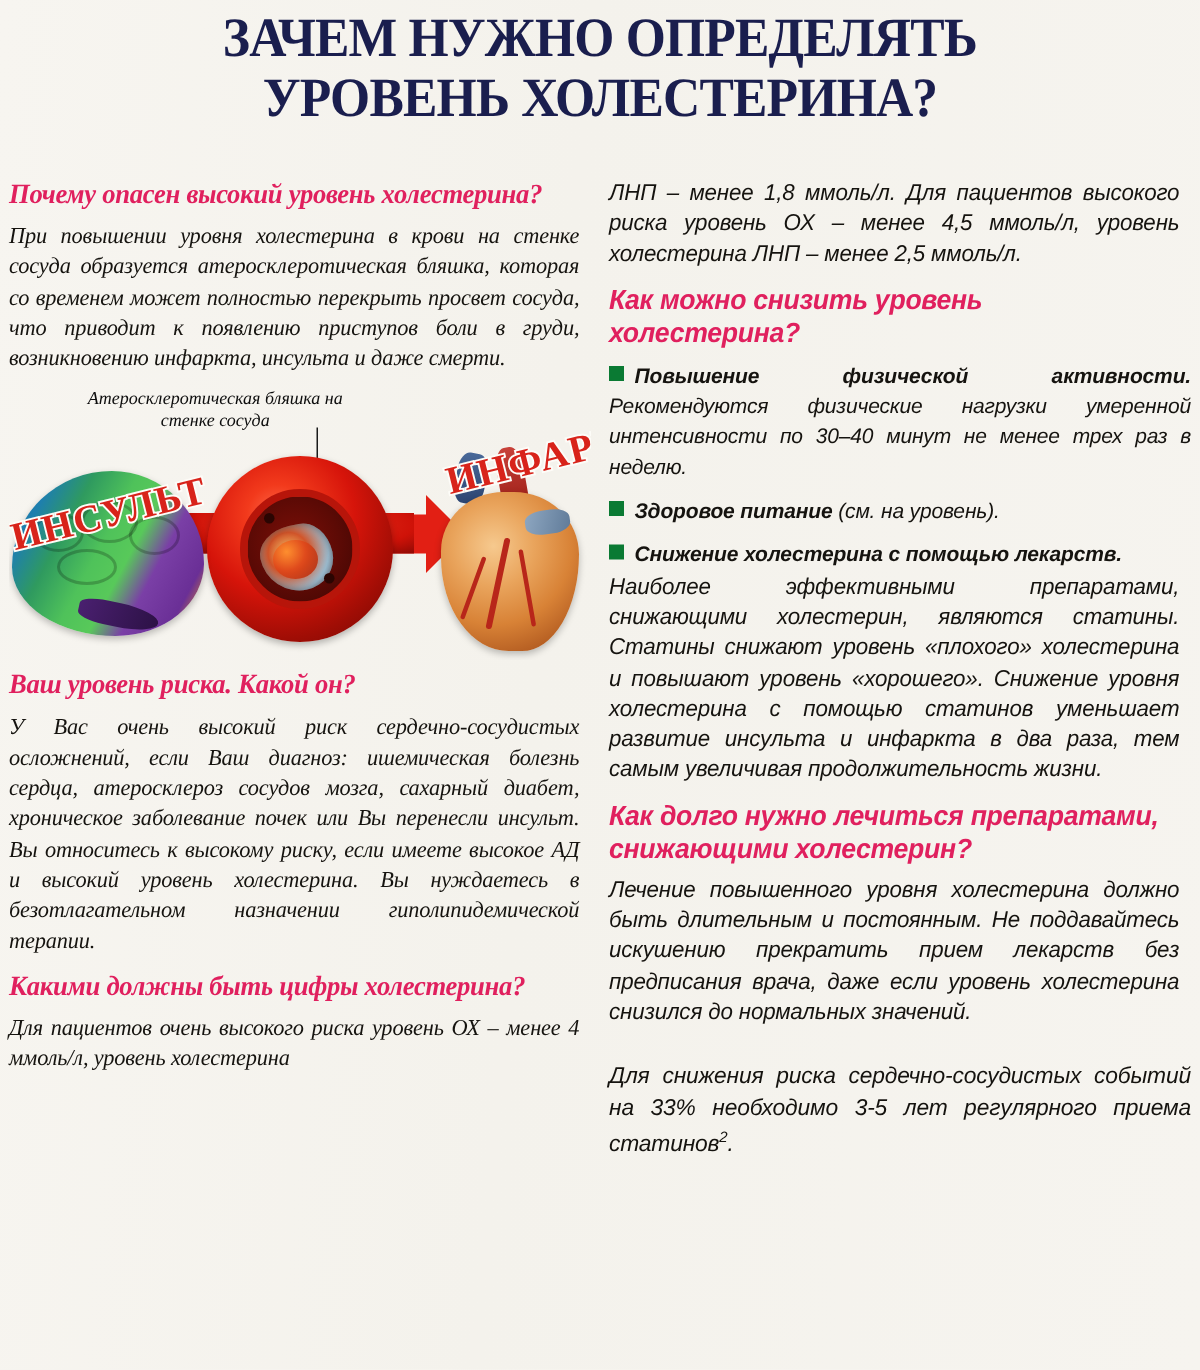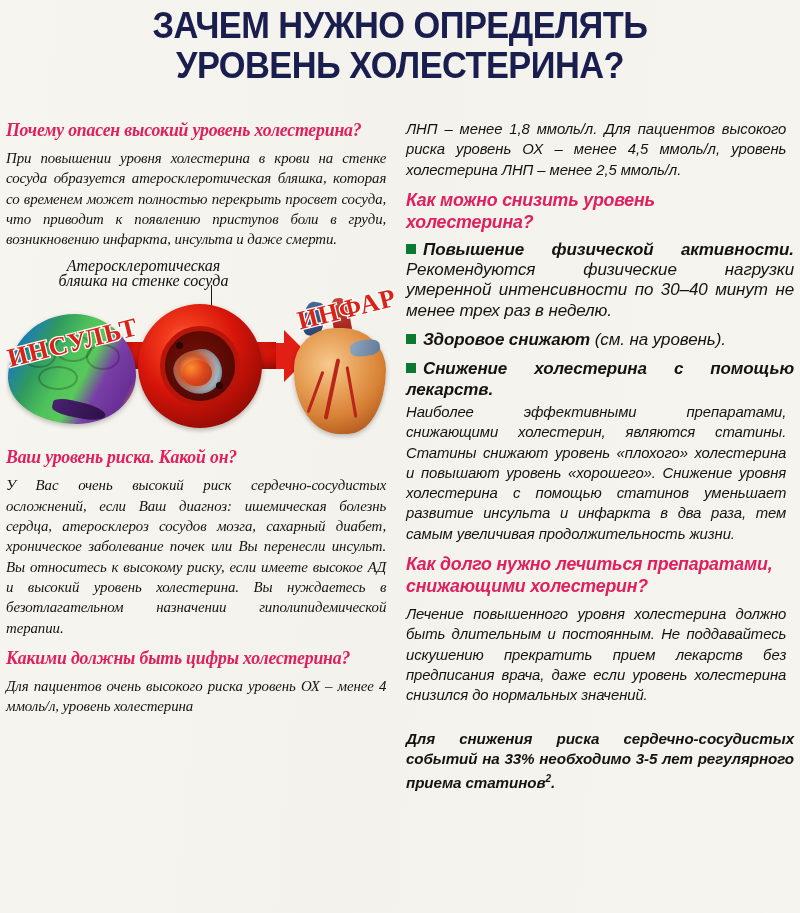--- a/index.html
+++ b/index.html
@@ -14,20 +14,21 @@
   #page{
     position:relative;
     width:800px;height:913px;
     background:linear-gradient(95deg,#f7f5f0 0%,#f4f2ec 45%,#f6f4ef 100%);
     box-sizing:border-box;
   }
   
   .title-block{
     padding:6px 0 4px 0;
     text-align:center;
+    font-family:Liberation Serif, serif;
   }
   .title-line{
     color:#1a1e4e;
     font-weight:bold;
     font-size:37px;
     line-height:40px;
     letter-spacing:-0.6px;
     transform:scaleX(0.93);
     transform-origin:center;
     white-space:nowrap;
@@ -66,34 +67,34 @@
     color:#15130f;
     text-align:justify;
     letter-spacing:-0.1px;
     transform:scaleX(0.98);
     transform-origin:left center;
   }
   p.body.last{margin-bottom:0;}
   p.bold-note{
     margin:0;
     font-style:italic;
-    font-weight:bold;
+    font-weight:normal;
     font-size:15.2px;
     line-height:20.3px;
     color:#15130f;
     text-align:justify;
     letter-spacing:-0.1px;
   }
   sup{font-size:10px;vertical-align:super;}
 
   
   .bullet{
     margin:0 0 9px 0;
     font-style:italic;
-    font-size:17px;
+    font-size:14px;
     line-height:20.3px;
     color:#15130f;
     text-align:justify;
     letter-spacing:-0.1px;
   }
   .sq{
     display:inline-block;
     width:10px;height:10px;
     background:#0a7a33;
     margin-right:7px;
@@ -106,21 +107,21 @@
     position:relative;
     width:388px;height:182px;
     margin:2px 0 6px 0;
     overflow:hidden;
   }
   .caption{
     position:absolute;
     left:50px;top:0px;
     width:175px;
     font-style:italic;
-    font-size:16px;
+    font-size:12px;
     line-height:15px;
     color:#0d0d0d;
     text-align:center;
   }
   .leader{
     position:absolute;
     left:205px;top:27px;
     width:1px;height:72px;
     background:#1a1a1a;
   }
@@ -358,21 +359,21 @@
 
       <p class="body">ЛНП – менее 1,8 ммоль/л. Для пациентов высокого риска уровень ОХ – менее 4,5 ммоль/л, уровень холестерина ЛНП – менее 2,5 ммоль/л.</p>
 
       <h2 class="sec">Как можно снизить уровень холестерина?</h2>
 
       <p class="bullet">
         <span class="sq"></span><span class="lead">Повышение физической активности.</span><span> Рекомендуются физические нагрузки умеренной интенсивности по 30–40 минут не менее трех раз в неделю.</span>
       </p>
 
       <p class="bullet">
-        <span class="sq"></span><span class="lead">Здоровое снижают</span><span> (см. на уровень).</span>
+        <span class="sq"></span><span class="lead">Здоровое питание</span><span> (см. на уровень).</span>
       </p>
 
       <p class="bullet" style="margin-bottom:2px;">
         <span class="sq"></span><span class="lead">Снижение холестерина с помощью лекарств.</span><span></span>
       </p>
 
       <p class="body">Наиболее эффективными препаратами, снижающими холестерин, являются статины. Статины снижают уровень «плохого» холестерина и повышают уровень «хорошего». Снижение уровня холестерина с помощью статинов уменьшает развитие инсульта и инфаркта в два раза, тем самым увеличивая продолжительность жизни.</p>
 
       <h2 class="sec">Как долго нужно лечиться препаратами, снижающими холестерин?</h2>
       <p class="body">Лечение повышенного уровня холестерина должно быть длительным и постоянным. Не поддавайтесь искушению прекратить прием лекарств без предписания врача, даже если уровень холестерина снизился до нормальных значений.</p>

